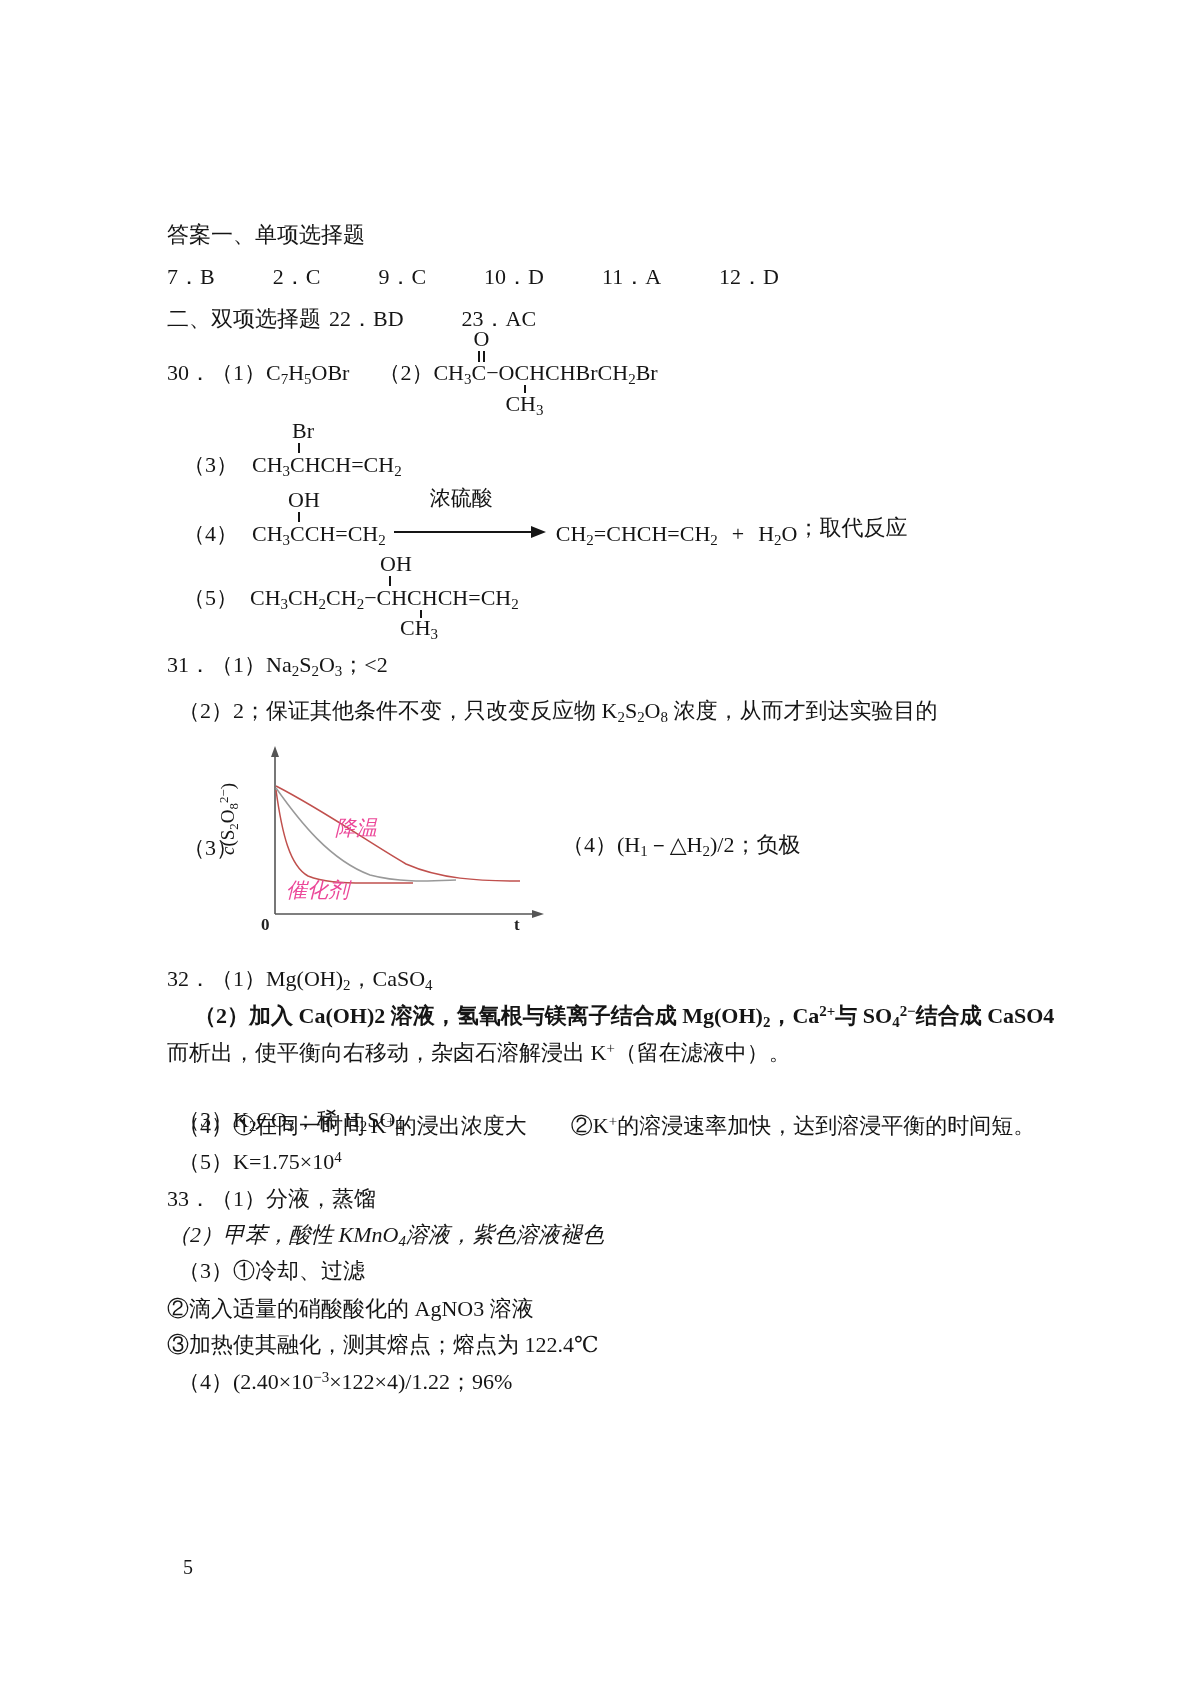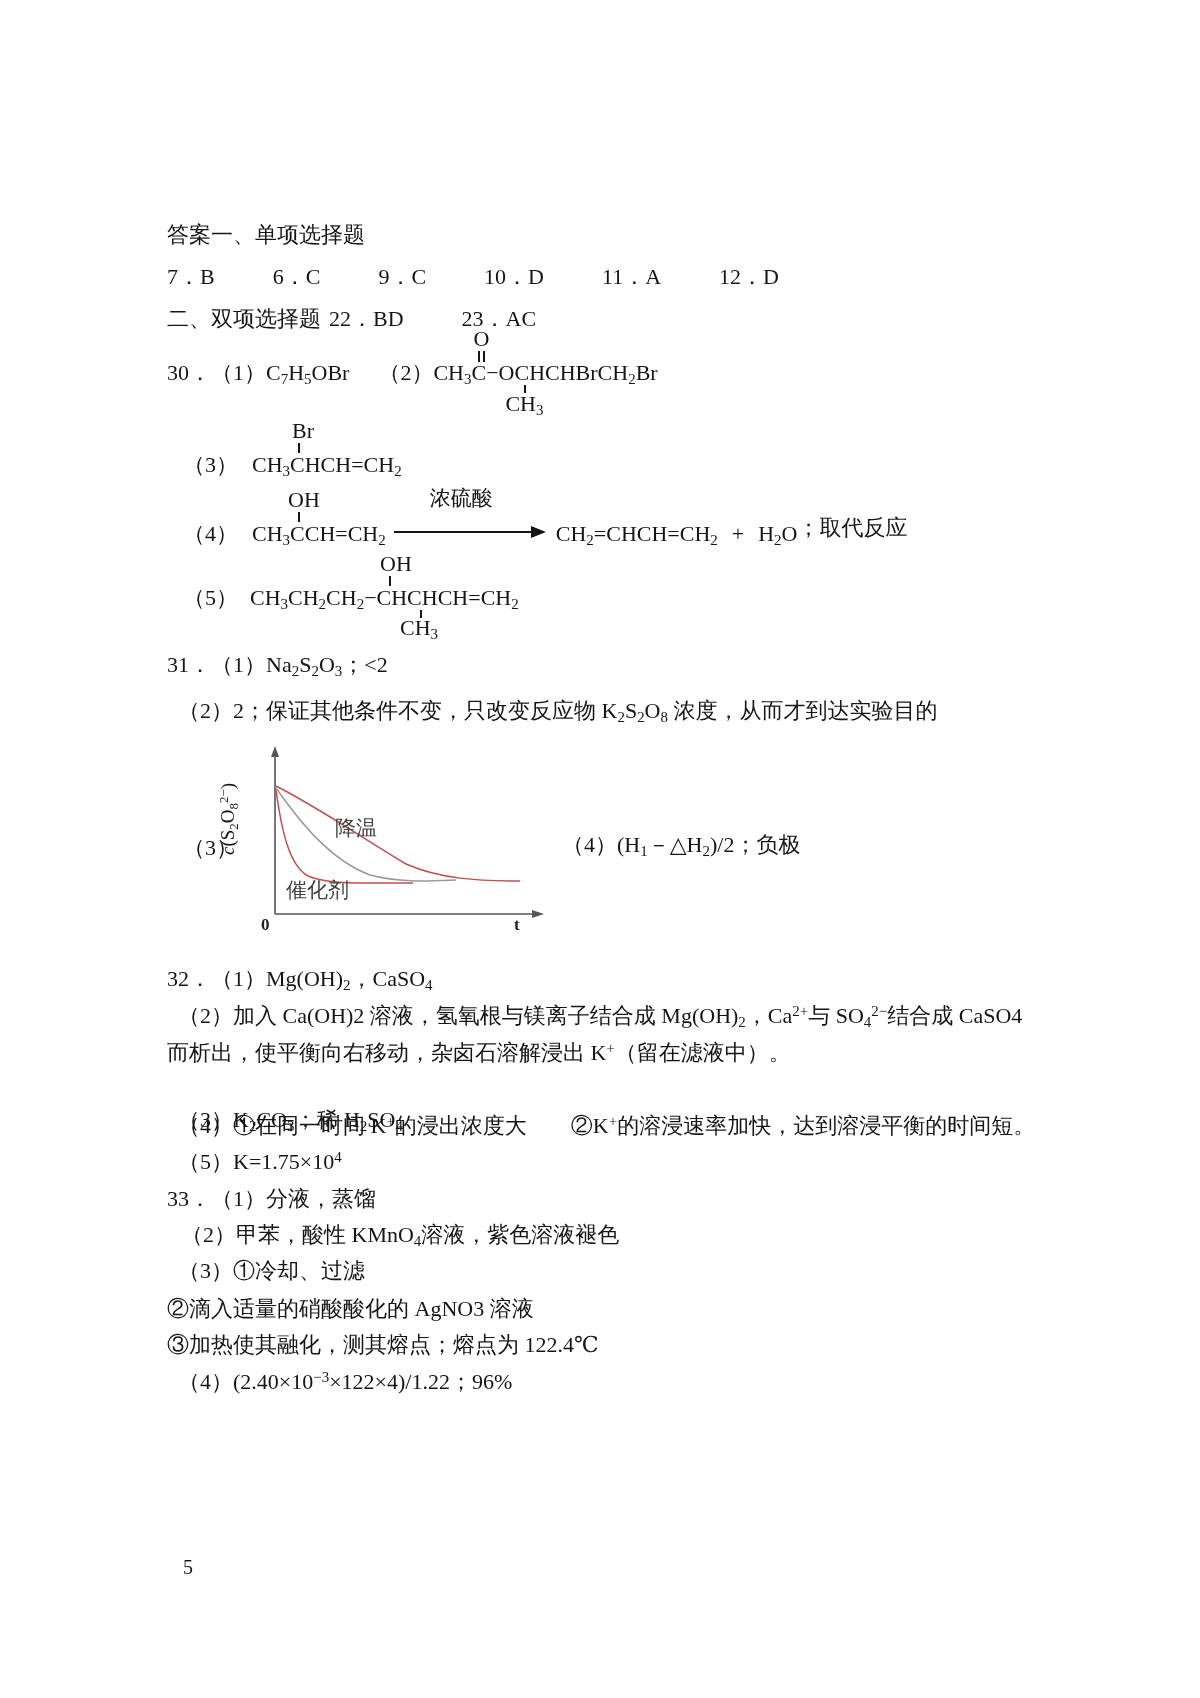--- a/index.html
+++ b/index.html
@@ -13,35 +13,35 @@
   sup { font-size:68%; vertical-align:baseline; position:relative; top:-0.45em; }
   .gap58 { margin-left:58px; }
   .struct { display:inline-block; position:relative; }
   .att { position:absolute; line-height:1; font-size:22px; }
   .vb { position:absolute; width:1.6px; background:#151515; }
   .arrow-wrap { display:inline-block; position:relative; vertical-align:3px; margin:0 10px 0 8px; }
   .arrow-label { position:absolute; left:36px; top:-30px; font-size:21px; line-height:1; }
   .raised { position:relative; top:-6px; }
   .graph { position:absolute; }
   .graph .glabel { position:absolute; line-height:1; }
-  .red-label { color:#404040; font-size:21px; }
+  .red-label { color:#ec4899; font-size:21px;font-style:italic; }
   .ylabel {
     position:absolute; left:8px; top:113px; font-size:19px; line-height:1;
     transform:rotate(-90deg); transform-origin:0 0; white-space:nowrap;
   }
   .axis-num { font-weight:bold; font-size:17px; color:#222; }
   .pagenum { position:absolute; font-size:20px; }
 </style>
 </head>
 <body>
 
 <div class="line" style="left:167px; top:222px;">答案一、单项选择题</div>
 
 <div class="line" style="left:167px; top:264px;">
-  <span>7．B</span><span class="gap58">6．C</span><span class="gap58">9．C</span><span class="gap58">10．D</span><span class="gap58">11．A</span><span class="gap58">12．D</span>
+  <span>7．B</span><span class="gap58">2．C</span><span class="gap58">9．C</span><span class="gap58">10．D</span><span class="gap58">11．A</span><span class="gap58">12．D</span>
 </div>
 
 <div class="line" style="left:167px; top:306px;">
   <span>二、双项选择题</span><span style="margin-left:8px;">22．BD</span><span style="margin-left:58px;">23．AC</span>
 </div>
 
 <div class="line" style="left:167px; top:360px;">
   <span>30．</span><span>（1）</span><span>C<sub>7</sub>H<sub>5</sub>OBr</span><span style="margin-left:29px;">（2）</span><span class="struct">
     <span class="att" style="left:40px; top:-32px;">O</span>
     <span class="vb" style="left:45px; top:-9px; height:11px;"></span>
@@ -102,26 +102,26 @@
   <div class="ylabel"><i>c</i>(S<sub>2</sub>O<sub>8</sub><sup>2−</sup>)</div>
   <span class="glabel red-label" style="left:125px; top:76px;">降温</span>
   <span class="glabel red-label" style="left:76px; top:138px;">催化剂</span>
   <span class="glabel axis-num" style="left:51px; top:174px;">0</span>
   <span class="glabel axis-num" style="left:304px; top:174px;">t</span>
 </div>
 
 <div class="line" style="left:555px; top:832px;margin-left:7px;">（4）(H<sub>1</sub>－△H<sub>2</sub>)/2；负极</div>
 
 <div class="line" style="left:167px; top:966px;text-align:right;">32．（1）Mg(OH)<sub>2</sub>，CaSO<sub>4</sub></div>
-<div class="line" style="left:178px; top:1003px;">（2）加入 Ca(OH)2 溶液，氢氧根与镁离子结合成 Mg(OH)<sub>2</sub>，Ca<sup>2+</sup>与 SO<sub>4</sub><sup>2−</sup>结合成 CaSO4</div>
+<div class="line" style="left:194px; top:1003px;font-weight:bold;">（2）加入 Ca(OH)2 溶液，氢氧根与镁离子结合成 Mg(OH)<sub>2</sub>，Ca<sup>2+</sup>与 SO<sub>4</sub><sup>2−</sup>结合成 CaSO4</div>
 <div class="line" style="left:167px; top:1040px;">而析出，使平衡向右移动，杂卤石溶解浸出 K<sup>+</sup>（留在滤液中）。</div>
 <div class="line" style="left:178px; top:1107px;text-align:right;">（3）K<sub>2</sub>CO<sub>3</sub>；稀 H<sub>2</sub>SO<sub>4</sub></div>
 <div class="line" style="left:178px; top:1113px;">（4）①在同一时间 K<sup>+</sup>的浸出浓度大　　②K<sup>+</sup>的溶浸速率加快，达到溶浸平衡的时间短。</div>
 <div class="line" style="left:178px; top:1149px;">（5）K=1.75×10<sup>4</sup></div>
 
 <div class="line" style="left:167px; top:1186px;">33．（1）分液，蒸馏</div>
-<div class="line" style="left:181px; top:1222px;">（2）甲苯，酸性 KMnO<sub>4</sub>溶液，紫色溶液褪色</div>
+<div class="line" style="left:168px; top:1222px;font-style:italic;">（2）甲苯，酸性 KMnO<sub>4</sub>溶液，紫色溶液褪色</div>
 <div class="line" style="left:178px; top:1258px;">（3）①冷却、过滤</div>
 <div class="line" style="left:167px; top:1296px;">②滴入适量的硝酸酸化的 AgNO3 溶液</div>
 <div class="line" style="left:167px; top:1332px;">③加热使其融化，测其熔点；熔点为 122.4℃</div>
 <div class="line" style="left:178px; top:1369px;">（4）(2.40×10<sup>−3</sup>×122×4)/1.22；96%</div>
 
 <div class="pagenum" style="left:183px; top:1556px;">5</div>
 
 </body></html>

